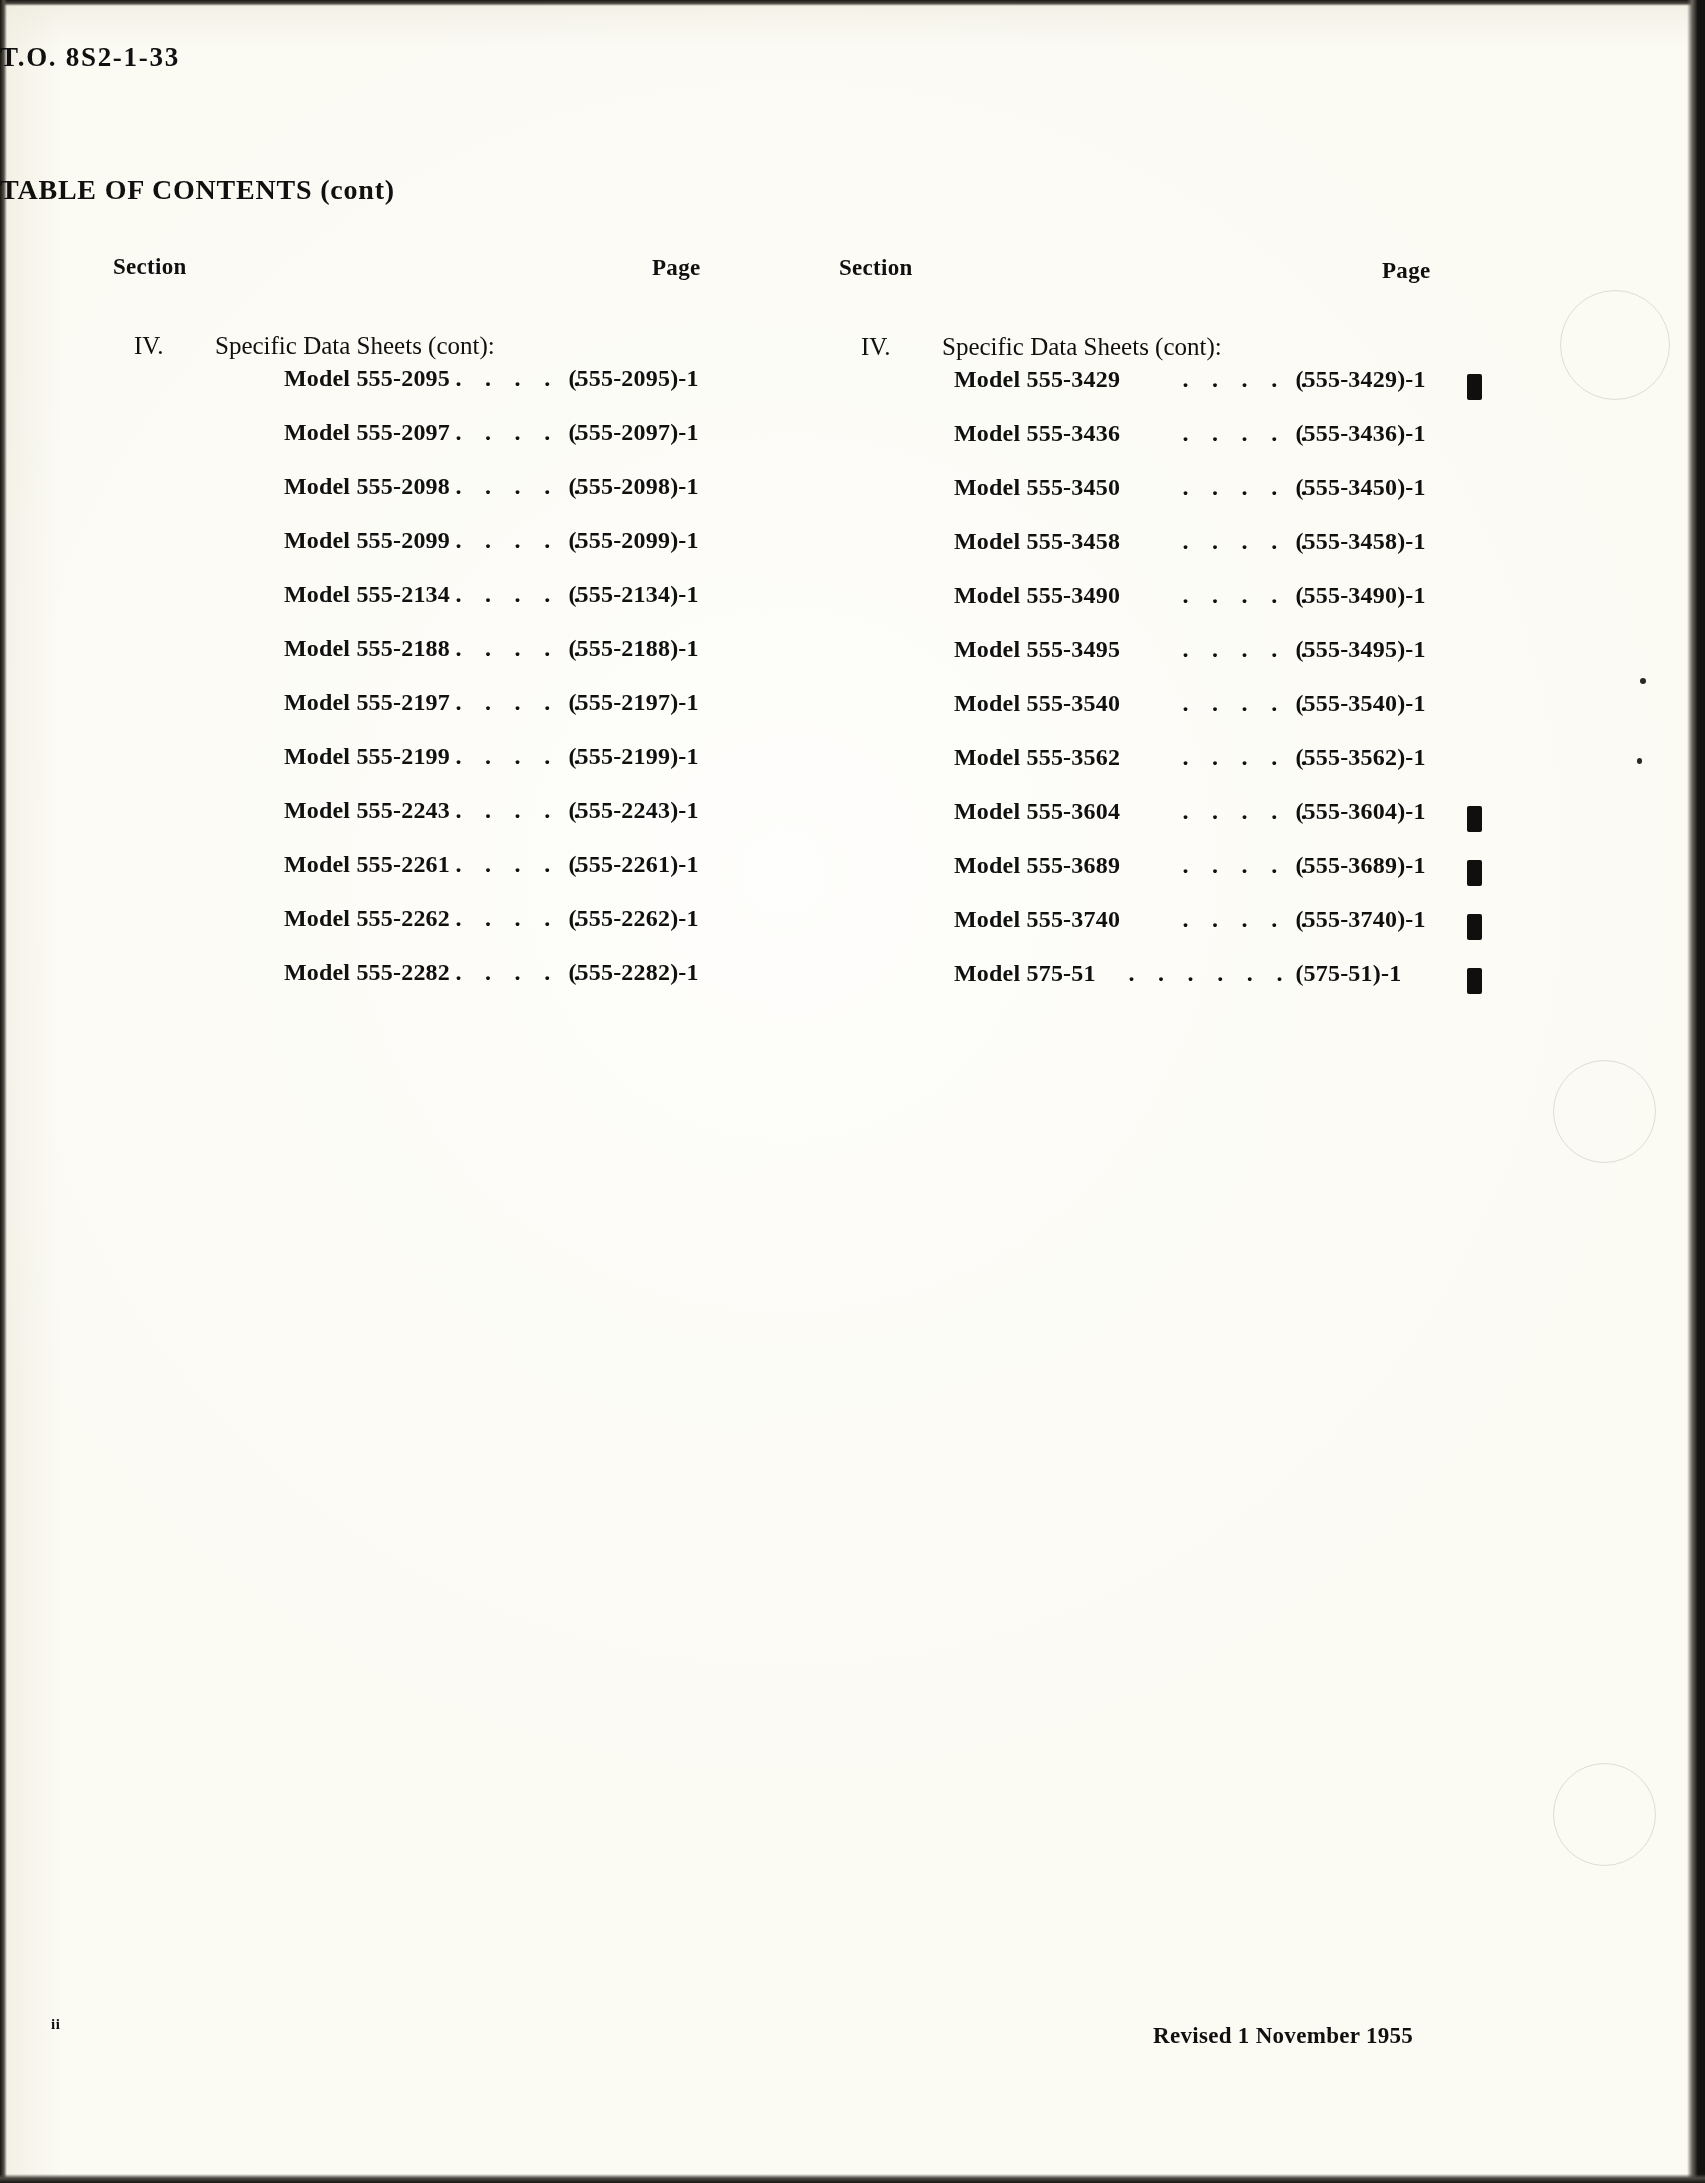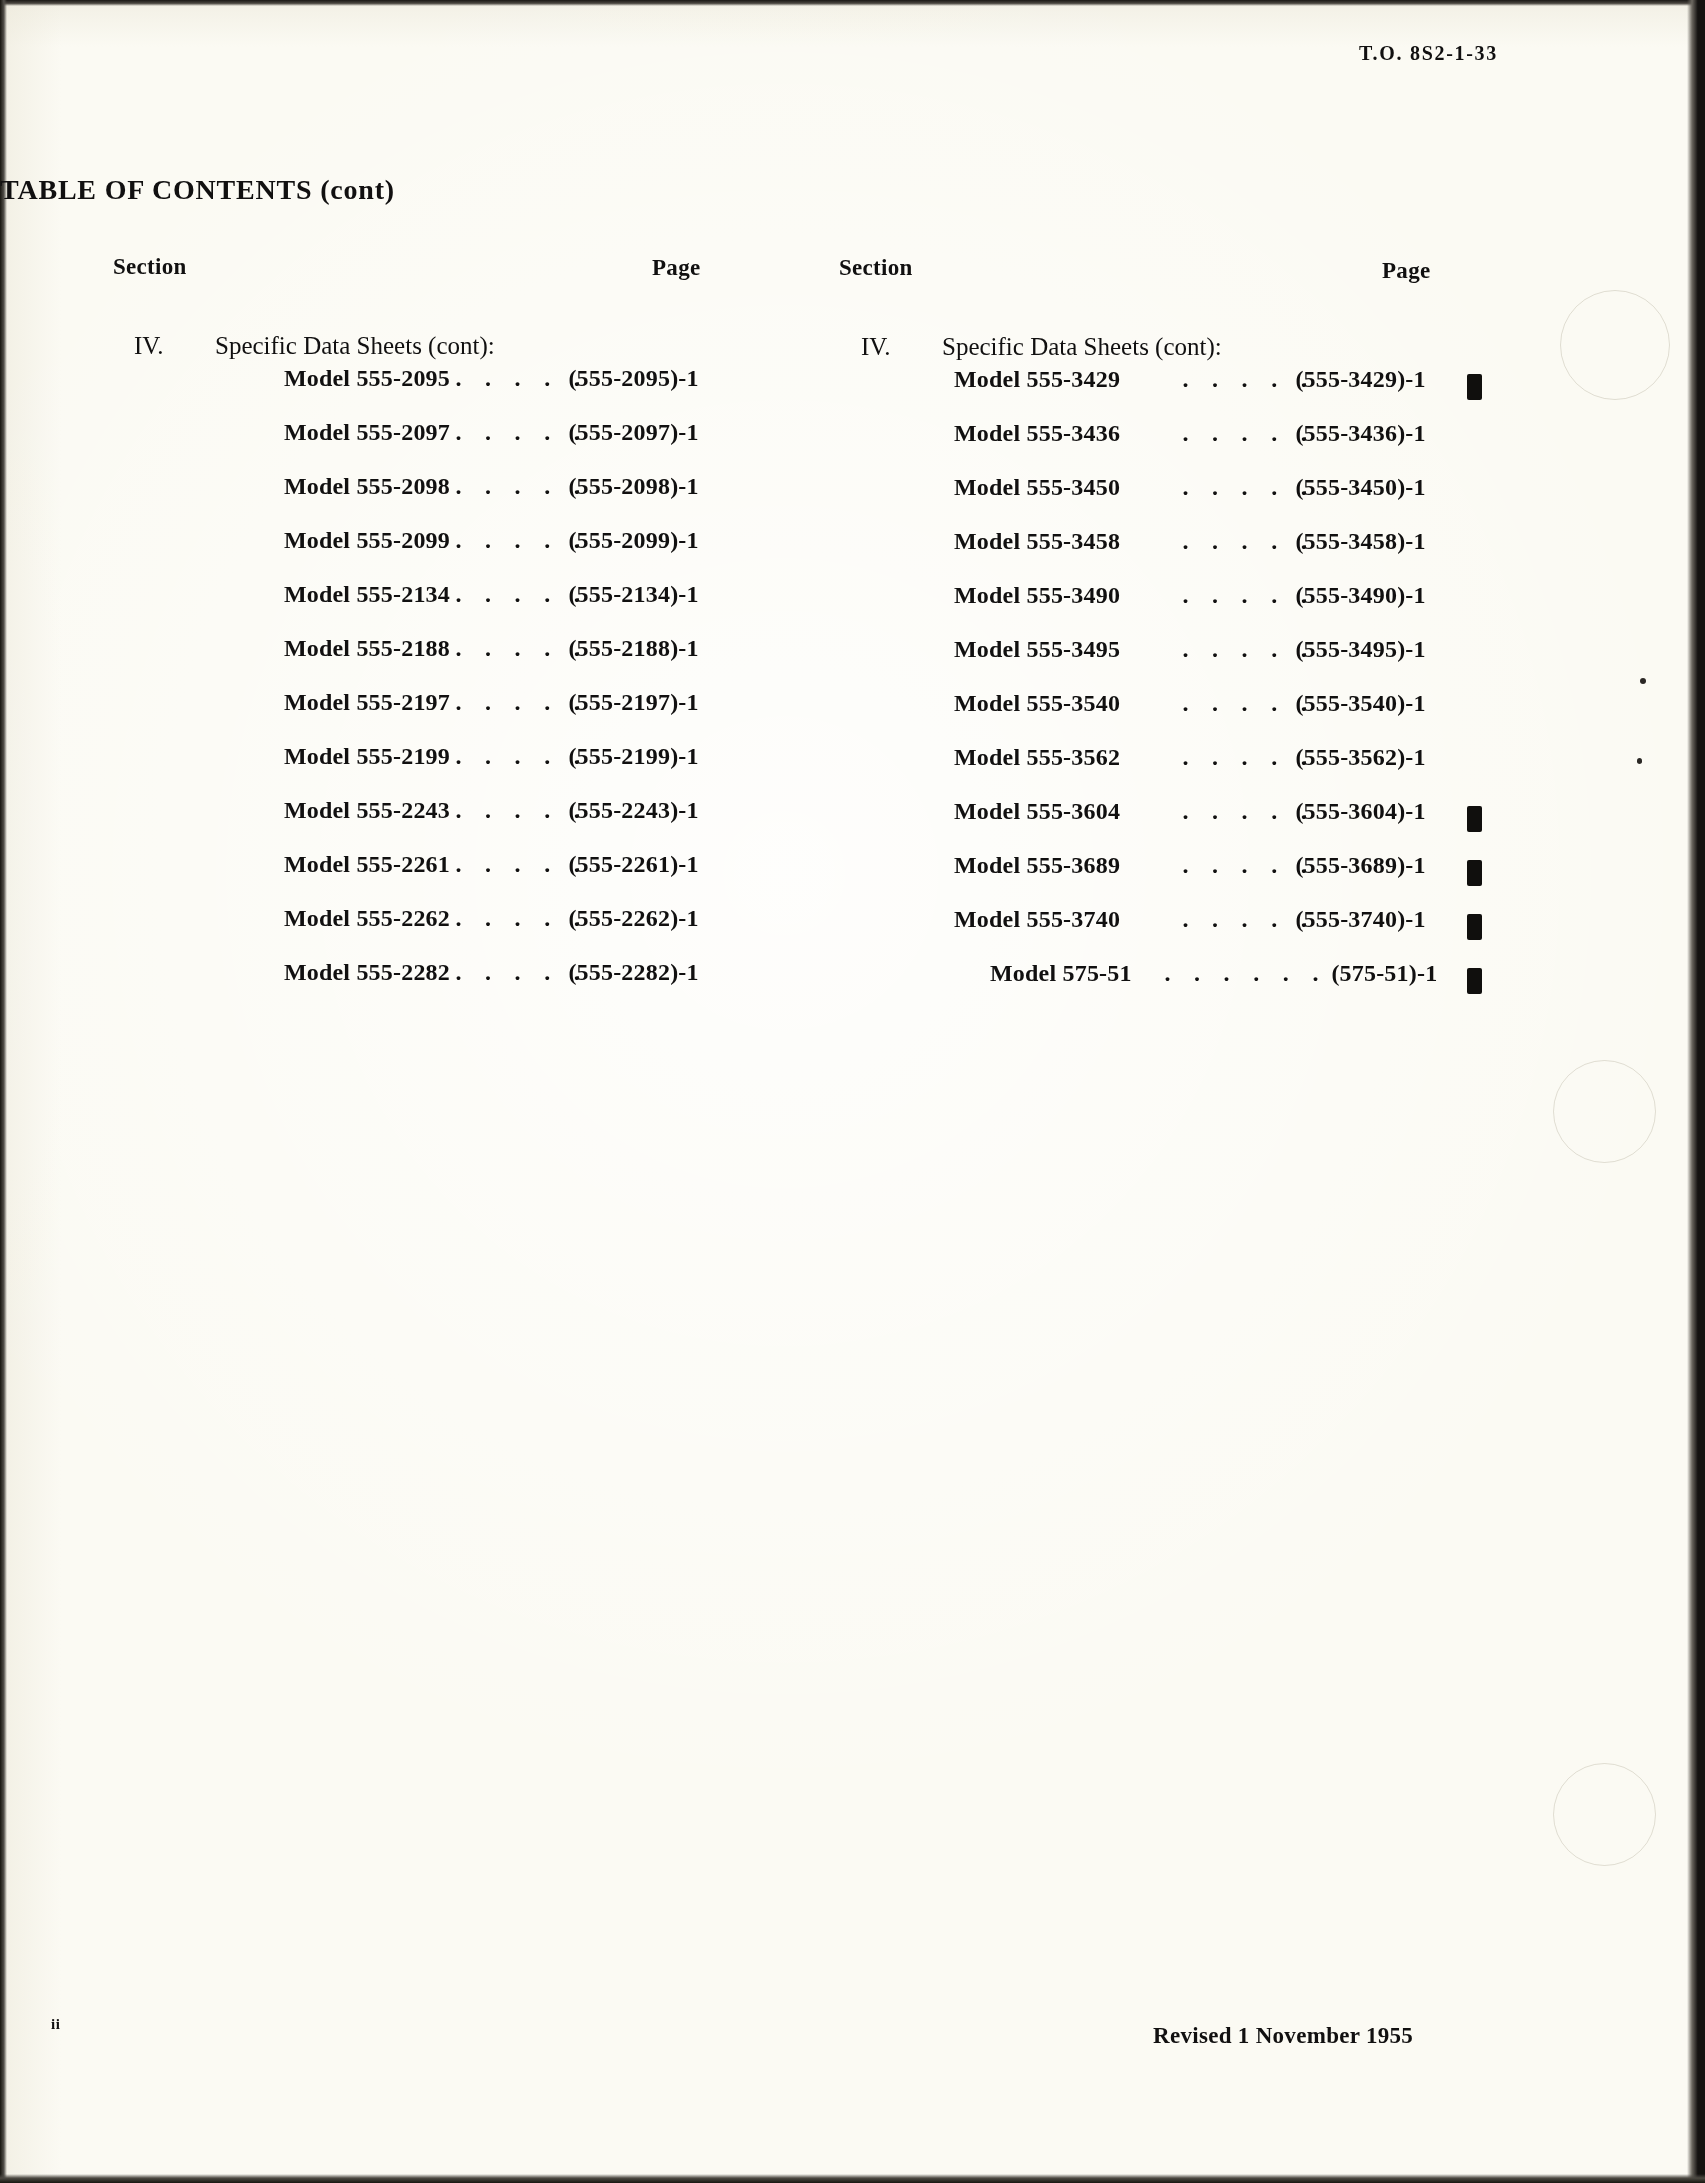--- a/index.html
+++ b/index.html
@@ -60,26 +60,25 @@
     border-radius: 50%;
     pointer-events: none;
   }
 
   
   .doc-number {
     position: absolute;
     top: 42px;
     left: 0;
     width: 1486px;
-    text-align: right;
-    font-size: 20px;
+    text-align: left;
+    font-size: 27px;
     font-weight: 700;
     letter-spacing: 1.7px;
     font-family: "Liberation Serif", "DejaVu Serif", serif;
-    padding-left: 12px;
   }
 
   .toc-title {
     position: absolute;
     top: 174px;
     left: 0;
     width: 1513px;
     text-align: left;
     font-size: 28px;
     font-weight: 700;
@@ -139,21 +138,21 @@
   }
   .entry .pageref {
     display: inline-block;
   }
 
   
   .entries-left  .label   { width: 223px; }
   .entries-left  .leader  { width: 109px; }
   .entries-right .label   { width: 223px; }
   .entries-right .leader  { width: 109px; }
-  .entries-right .entry.short .label  { width: 169px; margin-left: 36px; }
+  .entries-right .entry.short .label  { width: 169px; }
   .entries-right .entry.short .leader { width: 163px; }
 
   
   .change-bar {
     position: absolute;
     left: 513px;
     top: 8px;
     width: 15px;
     height: 26px;
     background: #100f0d;

